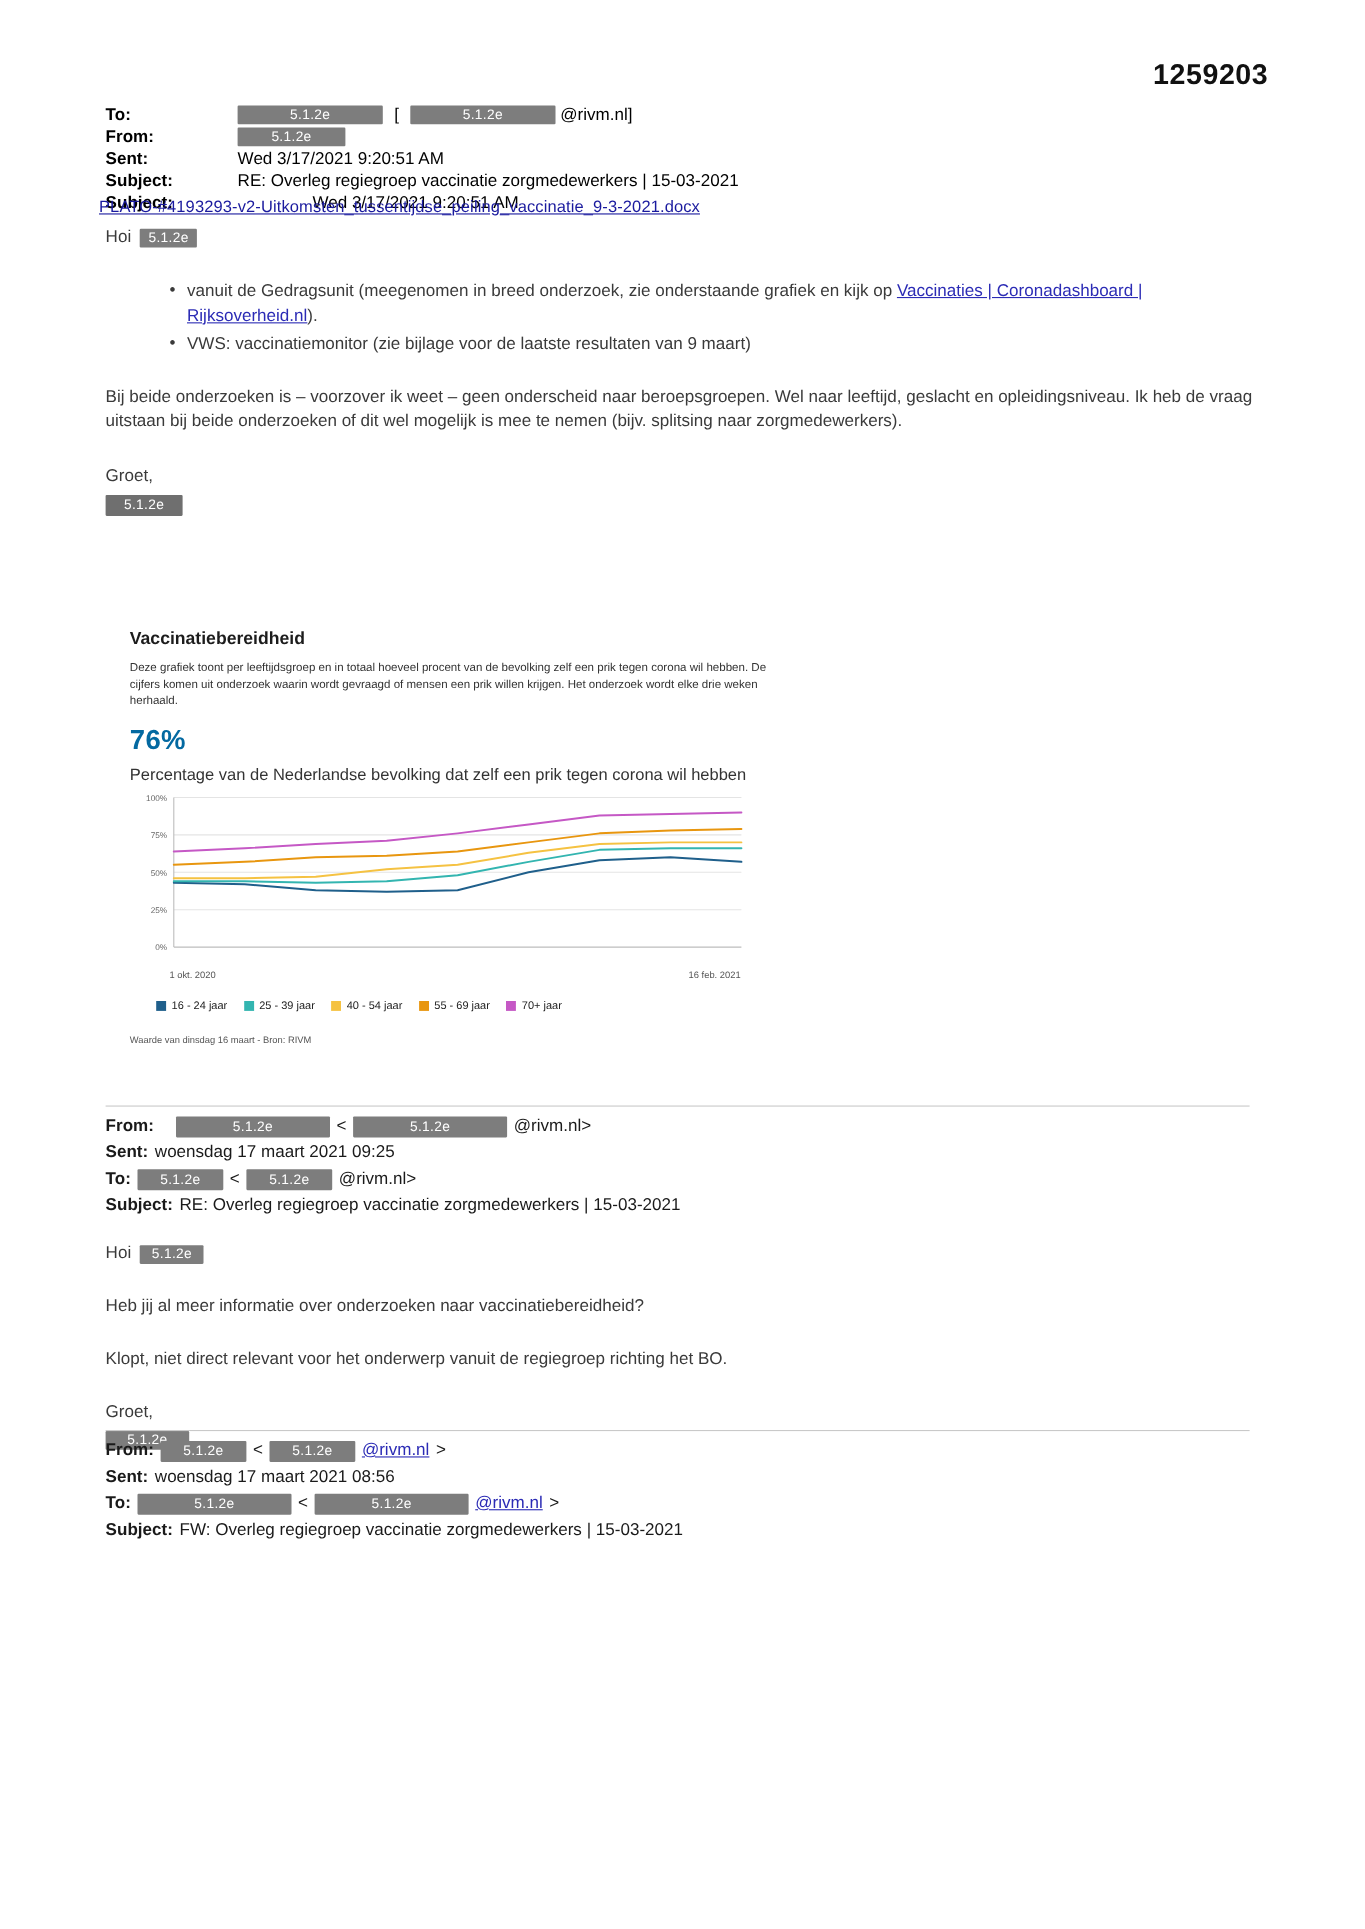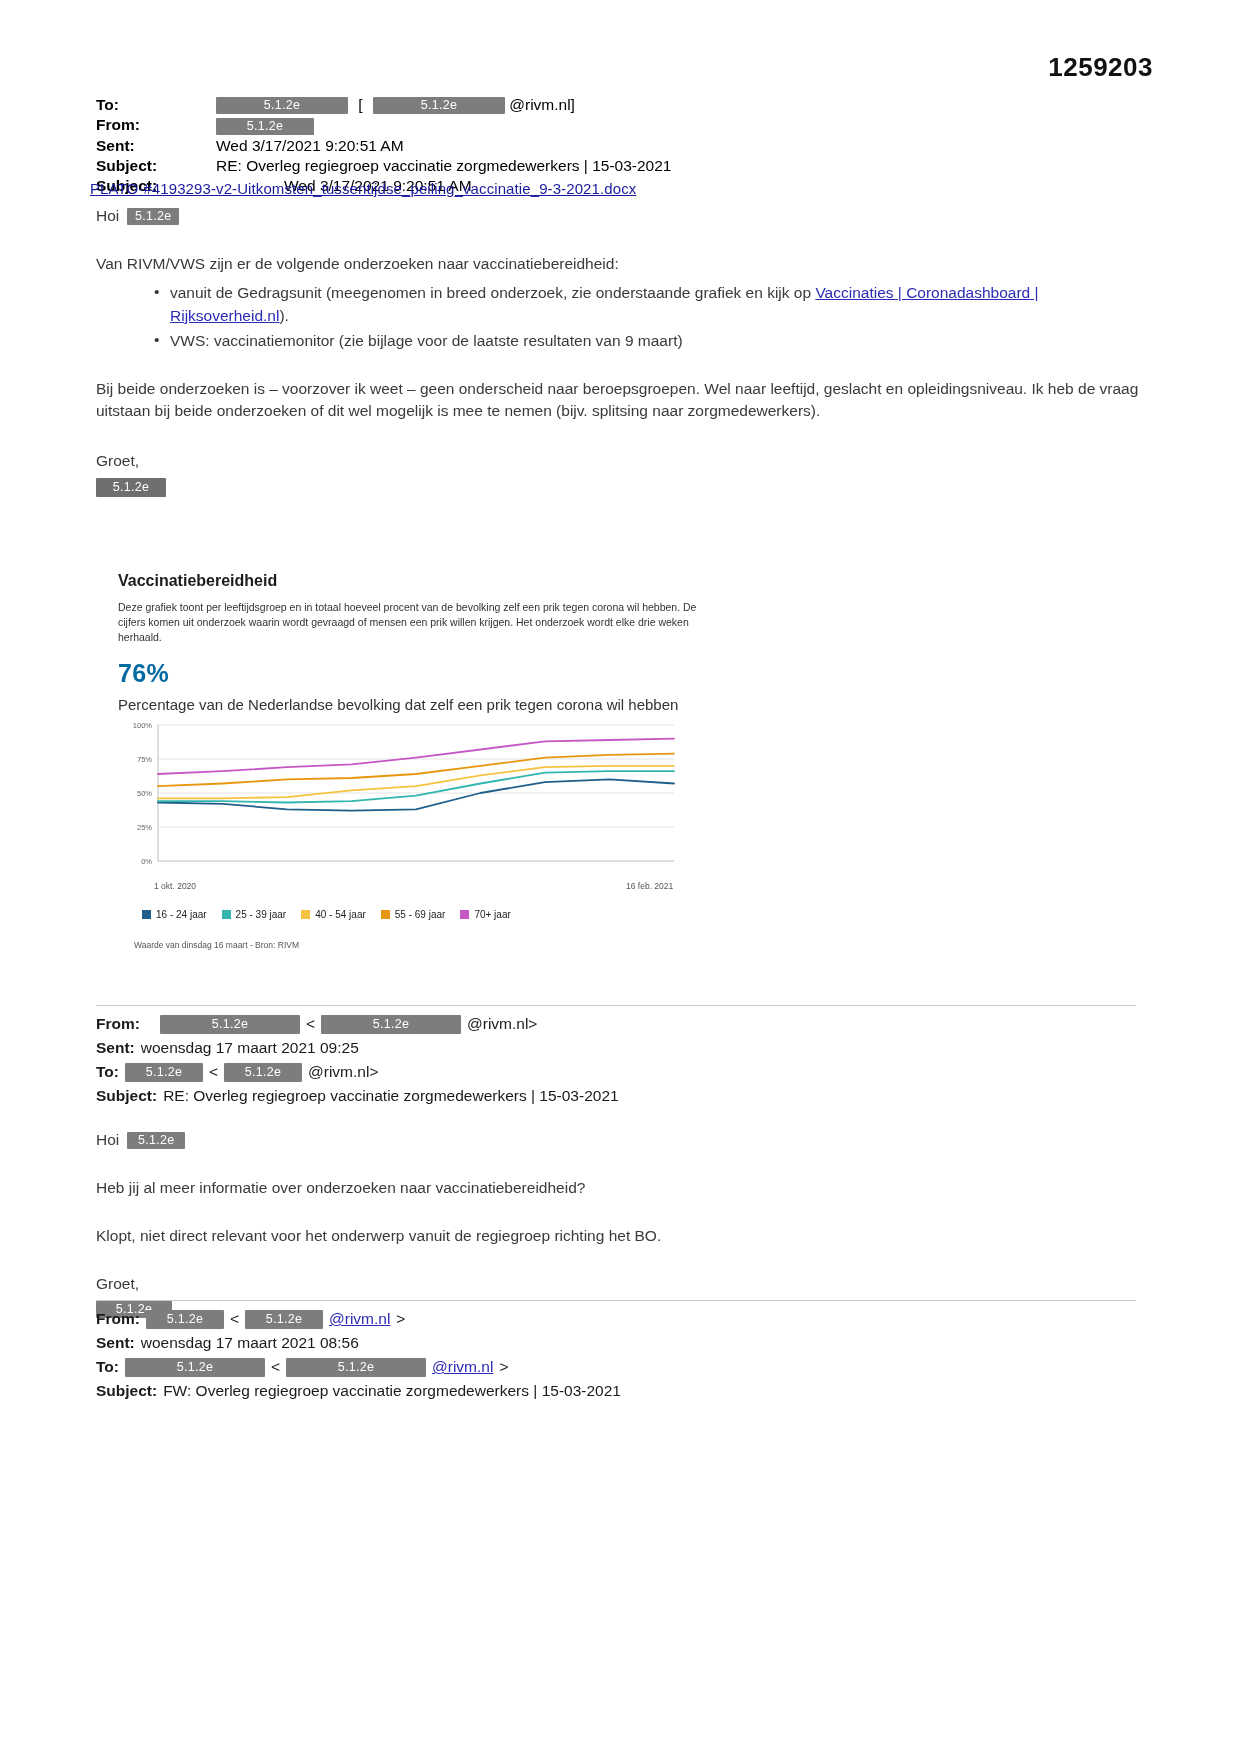--- a/index.html
+++ b/index.html
@@ -180,21 +180,21 @@
     display: flex;
     gap: 15px;
     align-items: center;
     font-size: 10px;
     color: #222;
   }
   .legend .item { display: flex; align-items: center; gap: 5px; }
   .legend .sw { width: 9px; height: 9px; display: inline-block; }
   .source-note {
     margin-top: 20px;
-    margin-left: 16px;
+    margin-left: 0;
     font-size: 8.5px;
     color: #555;
   }
 
   
   .quote {
     position: absolute;
     left: 96px;
     width: 1040px;
     font-size: 15.5px;
@@ -260,21 +260,20 @@
   </div>
 
   <a class="attach-link" href="#">PLATO-#4193293-v2-Uitkomsten_tussentijdse_peiling_vaccinatie_9-3-2021.docx</a>
 
   <div class="mail-body">
     <div class="greet">
       <span>Hoi</span>
       <span class="redact" style="width:52px;">5.1.2e</span>
     </div>
 
-    <p>Van RIVM/VWS zijn er de volgende onderzoeken naar vaccinatiebereidheid:</p>
 
     <ul class="bullets">
       <li><span>vanuit de Gedragsunit (meegenomen in breed onderzoek, zie onderstaande grafiek en kijk op </span><a class="inline" href="#">Vaccinaties | Coronadashboard | Rijksoverheid.nl</a><span>).</span></li>
       <li><span>VWS: vaccinatiemonitor (zie bijlage voor de laatste resultaten van 9 maart)</span></li>
     </ul>
 
     <div class="para-block">Bij beide onderzoeken is – voorzover ik weet – geen onderscheid naar beroepsgroepen. Wel naar leeftijd, geslacht en opleidingsniveau. Ik heb de vraag uitstaan bij beide onderzoeken of dit wel mogelijk is mee te nemen (bijv. splitsing naar zorgmedewerkers).</div>
 
     <div class="sign">
       <div>Groet,</div>

